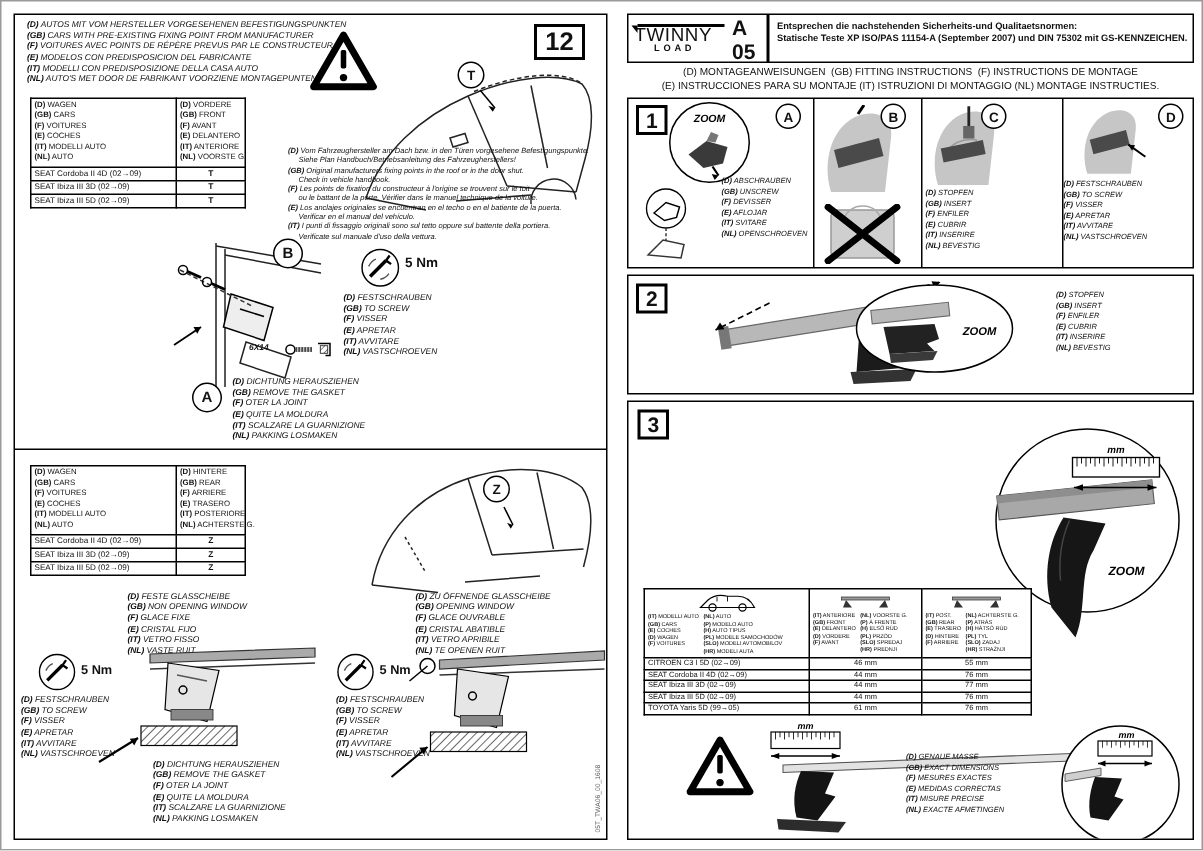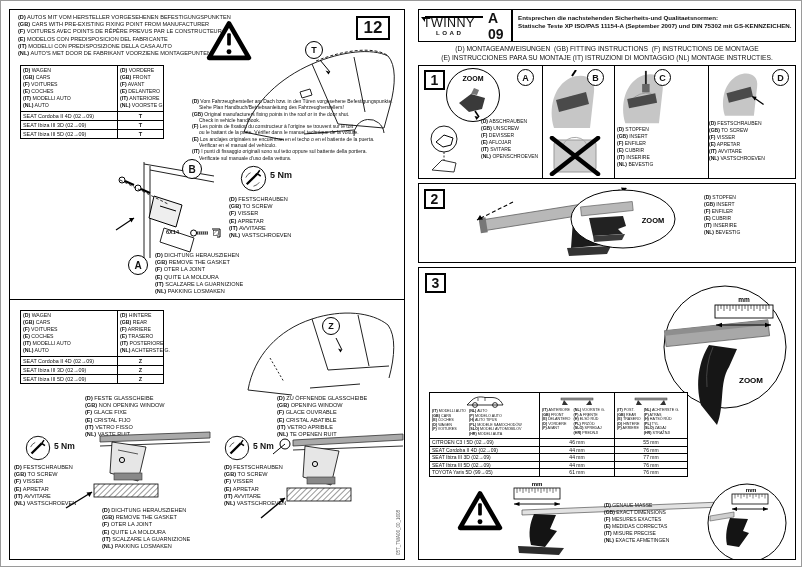--- a/index.html
+++ b/index.html
@@ -1,19 +1,19 @@
 <!DOCTYPE html>
 <html><head>
 <meta charset="utf-8">
 <style>
   *{margin:0;padding:0;box-sizing:border-box;}
   html,body{background:#e9e9e9;}
   body{font-family:"Liberation Sans",sans-serif;color:#111;}
   #canvas{position:relative;width:802px;height:567px;background:#fff;border:1px solid #9a9a9a;overflow:hidden;}
-  .abs{position:absolute;}
+  .abs{position:absolute;font-style:italic;}
   svg{display:block;}
   svg text{font-family:"Liberation Sans",sans-serif;fill:#000;}
   
   .langlist{font-size:5.6px;line-height:7.2px;white-space:nowrap;}
   .langlist div{white-space:nowrap;}
   .langlist b{font-weight:bold;}
   .small-note{font-size:5px;line-height:6.3px;}
   .tiny-list{font-size:3.7px;line-height:4.5px;}
   
   .cletter{position:absolute;border:1.4px solid #000;border-radius:50%;background:#fff;display:flex;align-items:center;justify-content:center;font-weight:bold;z-index:5;}
@@ -382,21 +382,21 @@
 
     <div class="doccode" style="left:386px;top:545px;">05T_TWA06_00_1608</div>
   </div>
 
   <div id="logo-box">
     <div>
       <div class="logo-bar"></div>
       <div class="brand-name">TWINNY</div>
       <div class="brand-sub">LOAD</div>
     </div>
-    <div class="model-code">A 09</div>
+    <div class="model-code">A 05</div>
   </div>
   <div id="norms-box">
     <div class="norms-line">Entsprechen die nachstehenden Sicherheits-und Qualitaetsnormen:</div>
     <div class="norms-line">Statische Teste XP ISO/PAS 11154-A (September 2007) und DIN 75302 mit GS-KENNZEICHEN.</div>
   </div>
   <div class="instr-line" style="top:44px;">(D) MONTAGEANWEISUNGEN  (GB) FITTING INSTRUCTIONS  (F) INSTRUCTIONS DE MONTAGE</div>
   <div class="instr-line" style="top:53px;">(E) INSTRUCCIONES PARA SU MONTAJE (IT) ISTRUZIONI DI MONTAGGIO (NL) MONTAGE INSTRUCTIES.</div>
 
   <div class="box" style="left:417px;top:64px;width:378px;height:114px;overflow:hidden;">
     <div class="numbox" style="left:5px;top:4px;width:21px;height:20px;font-size:14px;">

